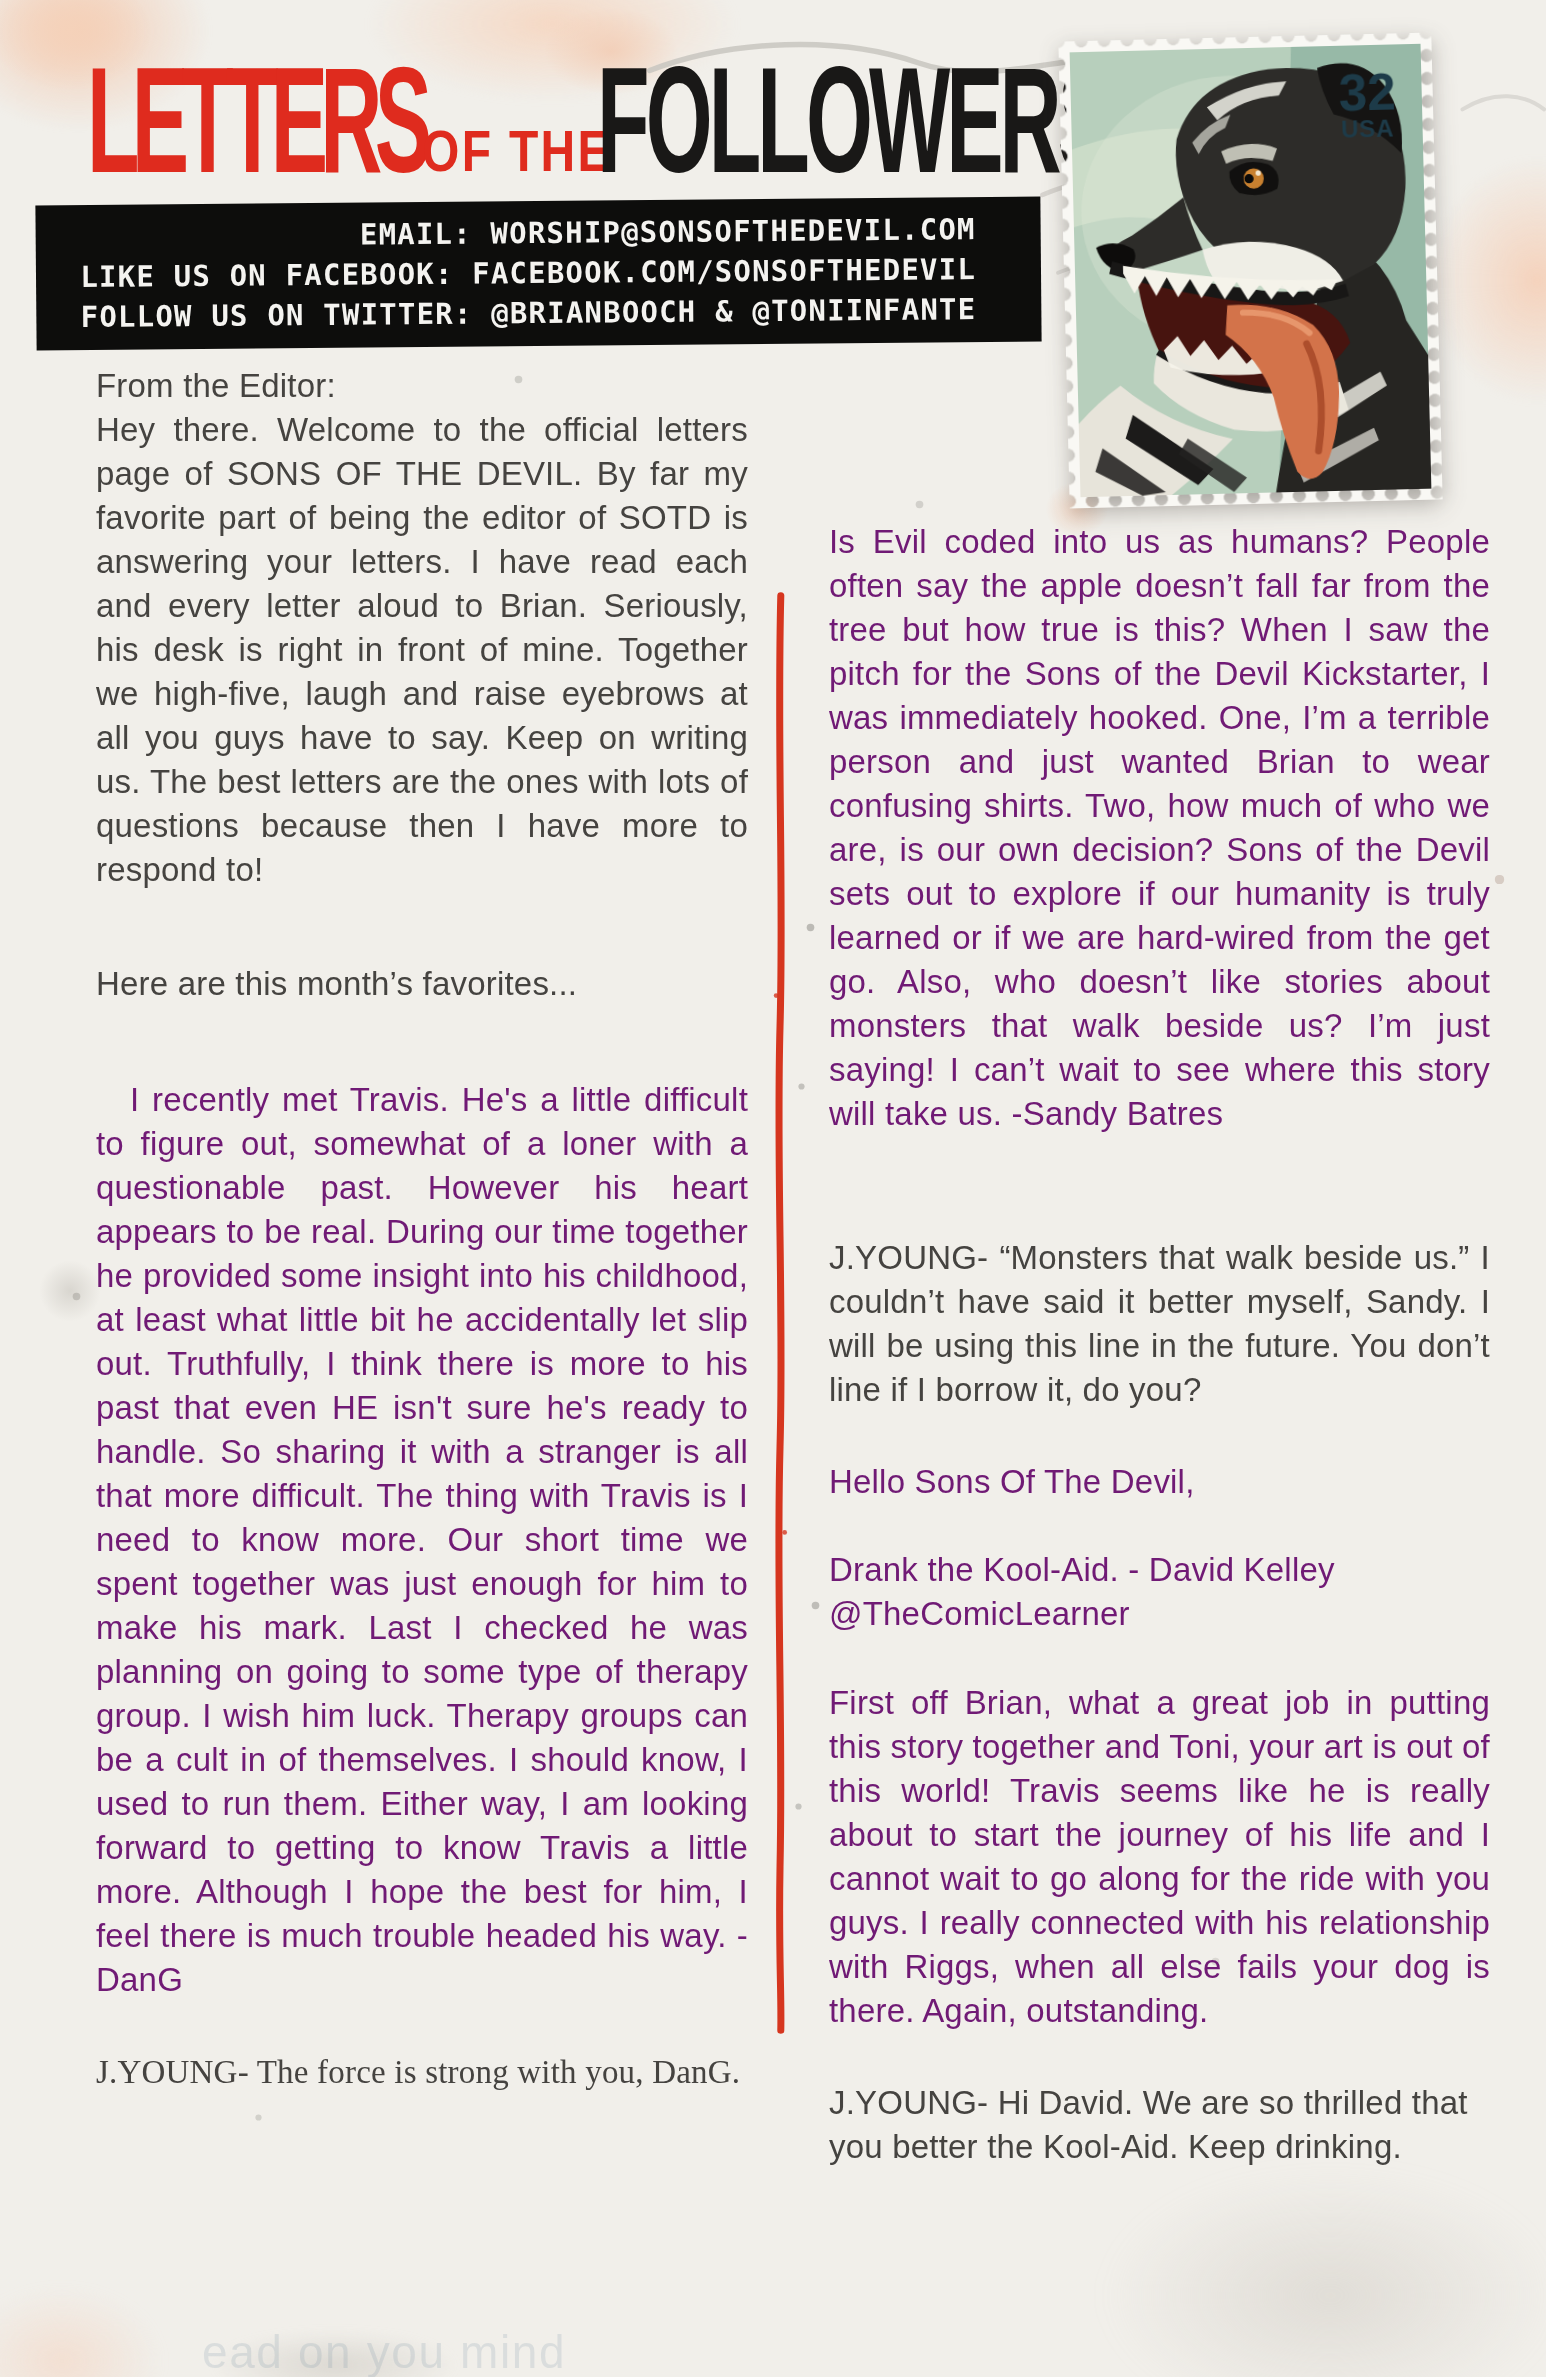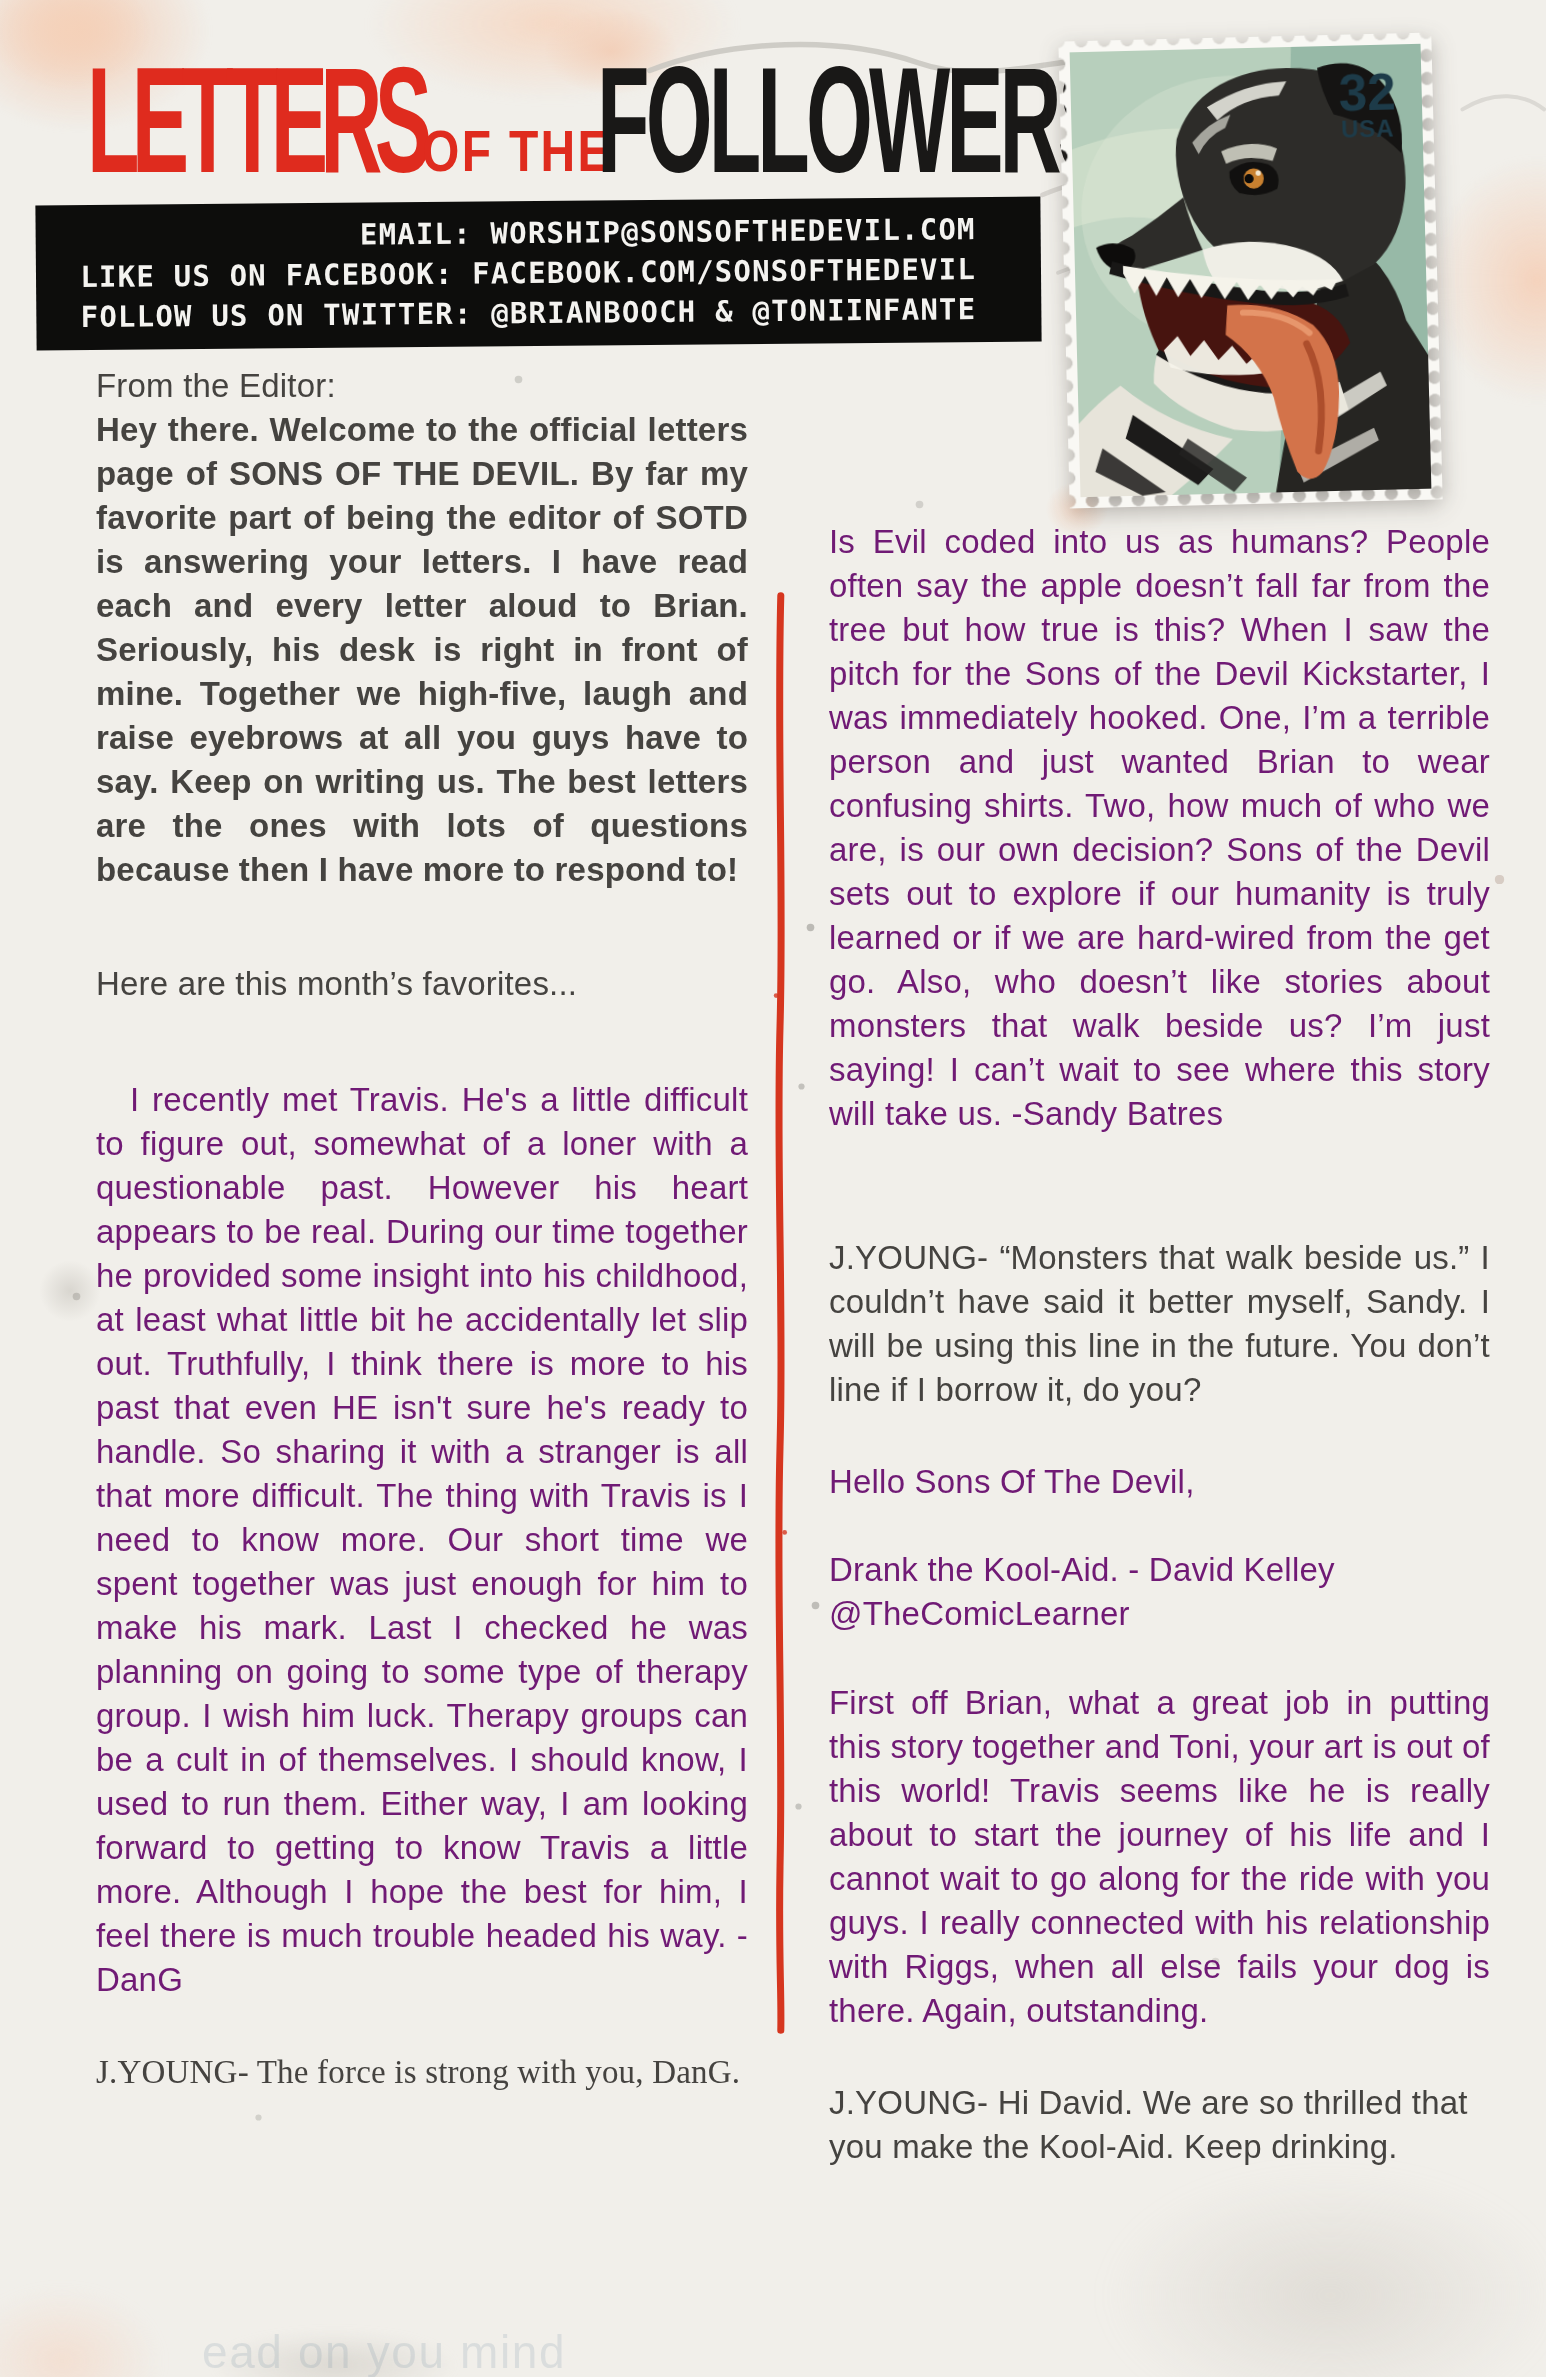--- a/index.html
+++ b/index.html
@@ -88,21 +88,21 @@
   .col { position:absolute; z-index:2; font-size:33px; line-height:44px;
          color:#454340; text-align:justify; letter-spacing:0.2px; }
   .col-left  { left:96px;  top:364px; width:652px; }
   .col-right { left:829px; top:520px; width:661px; }
   .col p { margin:0 0 44px 0; }
   .red { color:#701a75; }
   .noj { text-align:left; }
   .indent { text-indent:34px; }
 
   .p-editor-heading { margin:0 !important; }
-  .p-editor-intro   { margin:0 0 70px 0 !important;font-weight:bold; }
+  .p-editor-intro   { margin:0 0 70px 0 !important; }
   .p-favorites      { margin:0 0 72px 0 !important; }
   .p-letter-dang    { margin:0 0 48px 0 !important; }
   .p-reply-dang     { margin:0 !important;font-family:Liberation Serif, serif; }
   .p-letter-sandy   { margin:0 0 100px 0 !important; }
   .p-reply-sandy    { margin:0 0 48px 0 !important; }
   .p-greeting       { margin:0 0 44px 0 !important; }
   .p-david-body     { margin:0 0 48px 0 !important; }
   .p-signoff        { margin:0 0 45px 0 !important; }
   .p-reply-david    { margin:0 !important; }
 
@@ -217,17 +217,17 @@
   <p class="red indent p-letter-dang">I recently met Travis. He's a little difficult to figure out, somewhat of a loner with a questionable past. However his heart appears to be real. During our time together he provided some insight into his childhood, at least what little bit he accidentally let slip out. Truthfully, I think there is more to his past that even HE isn't sure he's ready to handle. So sharing it with a stranger is all that more difficult. The thing with Travis is I need to know more. Our short time we spent together was just enough for him to make his mark. Last I checked he was planning on going to some type of therapy group. I wish him luck. Therapy groups can be a cult in of themselves. I should know, I used to run them. Either way, I am looking forward to getting to know Travis a little more. Although I hope the best for him, I feel there is much trouble headed his way.   -DanG</p>
   <p class="noj p-reply-dang">J.YOUNG- The force is strong with you, DanG.</p>
 </div>
 
 <div class="col col-right">
   <p class="red p-letter-sandy">Is Evil coded into us as humans? People often say the apple doesn’t fall far from the tree but how true is this? When I saw the pitch for the Sons of the Devil Kickstarter, I was immediately hooked. One, I’m a terrible person and just wanted Brian to wear confusing shirts. Two, how much of who we are, is our own decision? Sons of the Devil sets out to explore if our humanity is truly learned or if we are hard-wired from the get go. Also, who doesn’t like stories about monsters that walk beside us? I’m just saying! I can’t wait to see where this story will take us.  -Sandy Batres</p>
   <p class="p-reply-sandy">J.YOUNG- “Monsters that walk beside us.” I couldn’t have said it better myself, Sandy. I will be using this line in the future. You don’t line if I borrow it, do you?</p>
   <p class="red noj p-greeting">Hello Sons Of The Devil,</p>
   <p class="red noj p-signoff">Drank the Kool-Aid. - David Kelley @TheComicLearner</p>
   <p class="red p-david-body">First off Brian, what a great job in putting this story together and Toni, your art is out of this world! Travis seems like he is really about to start the journey of his life and I cannot wait to go along for the ride with you guys. I really connected with his relationship with Riggs, when all else fails your dog is there. Again, outstanding.</p>
-  <p class="noj p-reply-david">J.YOUNG- Hi David. We are so thrilled that you make the Kool-Aid. Keep drinking.</p>
+  <p class="noj p-reply-david">J.YOUNG- Hi David. We are so thrilled that you better the Kool-Aid. Keep drinking.</p>
 </div>
 
 <div class="ghost">ead on you mind</div>
 
 
 </body></html>

